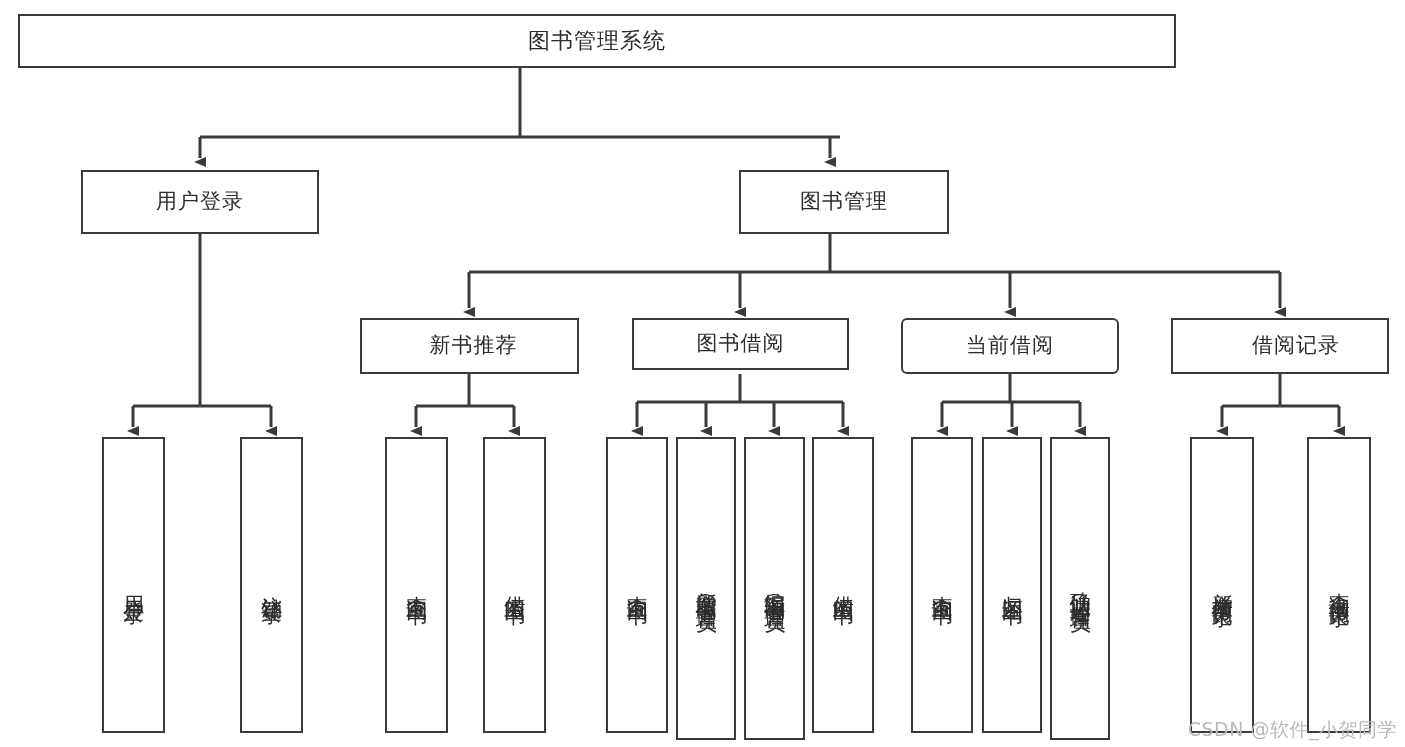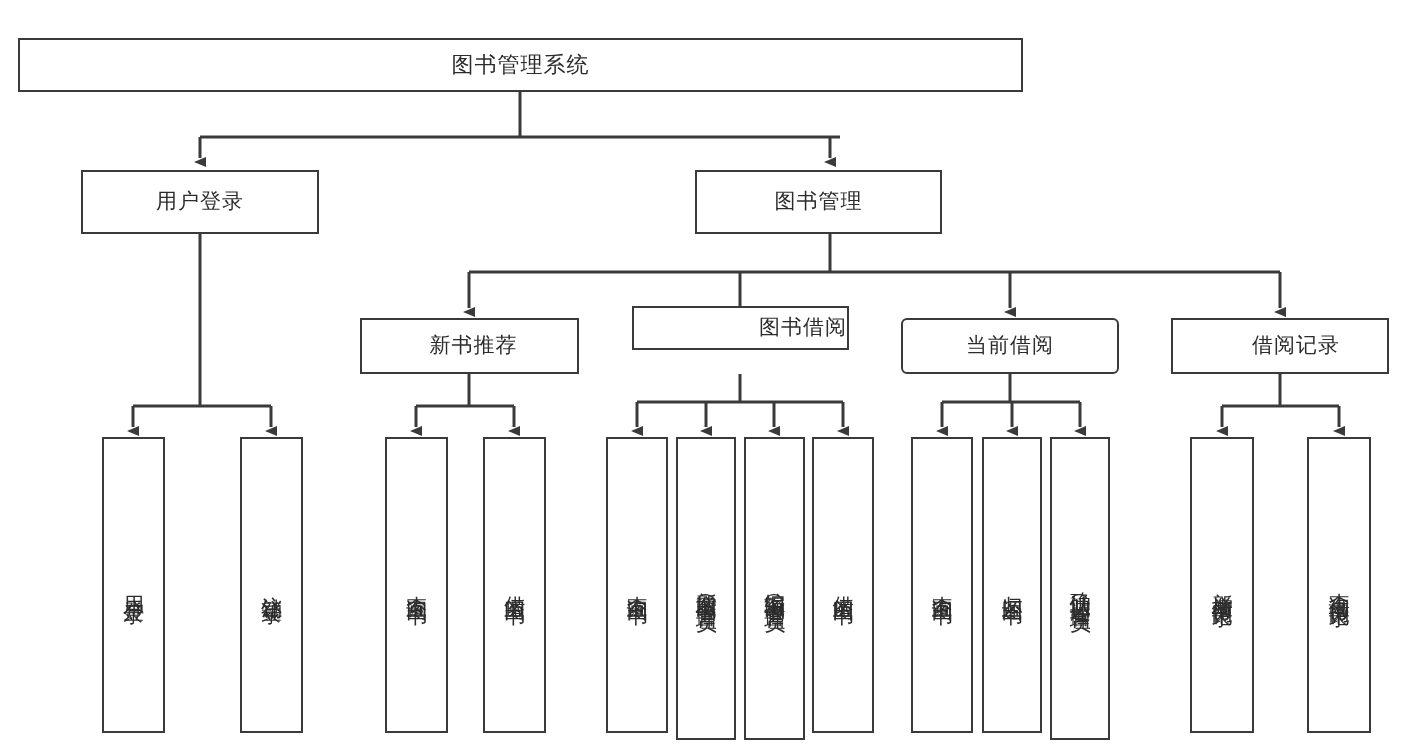--- a/index.html
+++ b/index.html
@@ -118,35 +118,35 @@
       <path d="M1012,402 L1012,427" marker-end="url(#arrow)"></path>
       <path d="M1080,402 L1080,427" marker-end="url(#arrow)"></path>
 
       <path d="M1280,374 L1280,406"></path>
       <path d="M1222,406 L1339,406"></path>
       <path d="M1222,406 L1222,427" marker-end="url(#arrow)"></path>
       <path d="M1339,406 L1339,427" marker-end="url(#arrow)"></path>
     </g>
   </svg>
 
-  <div class="node root" id="node-root" style="left: 18px; top: 14px; width: 1005px; height: 54px; margin-top: 24px;">
+  <div class="node root" id="node-root" style="left: 18px; top: 14px; width: 1158px; height: 54px;">
     <span class="node-label">图书管理系统</span>
   </div>
 
   <div class="node" id="node-l2-0" style="left: 81px; top: 170px; width: 238px; height: 64px;">
     <span class="node-label">用户登录</span>
   </div>
-  <div class="node" id="node-l2-1" style="left: 695px; top: 170px; width: 247px; height: 64px; text-align: right;">
+  <div class="node" id="node-l2-1" style="left: 739px; top: 170px; width: 210px; height: 64px; text-align: right;">
     <span class="node-label">图书管理</span>
   </div>
 
   <div class="node" id="node-l3-0" style="left: 360px; top: 318px; width: 219px; height: 56px; padding-left: 8px;">
     <span class="node-label">新书推荐</span>
   </div>
-  <div class="node" id="node-l3-1" style="left: 632px; top: 306px; width: 217px; height: 44px; justify-content: flex-end;">
+  <div class="node" id="node-l3-1" style="left: 632px; top: 318px; width: 217px; height: 52px;">
     <span class="node-label">图书借阅</span>
   </div>
   <div class="node" id="node-l3-2" style="left: 901px; top: 318px; width: 218px; height: 56px; border-radius: 6px;">
     <span class="node-label">当前借阅</span>
   </div>
   <div class="node" id="node-l3-3" style="left: 1171px; top: 318px; width: 218px; height: 56px; padding-left: 32px;">
     <span class="node-label">借阅记录</span>
   </div>
 
   <div class="node vertical" id="node-leaf-0" style="left: 102px; top: 437px; width: 63px; height: 296px;">
@@ -182,13 +182,14 @@
   <div class="node vertical" id="node-leaf-10" style="left: 1050px; top: 437px; width: 60px; height: 303px;">
     <span class="node-label">确认归还（管理员）</span>
   </div>
   <div class="node vertical" id="node-leaf-11" style="left: 1190px; top: 437px; width: 64px; height: 296px;">
     <span class="node-label">新增借阅记录</span>
   </div>
   <div class="node vertical" id="node-leaf-12" style="left: 1307px; top: 437px; width: 64px; height: 296px;">
     <span class="node-label">查询借阅记录</span>
   </div>
 
+  <div id="watermark">CSDN @软件_小贺同学</div>
 </div>
 
 </body></html>

